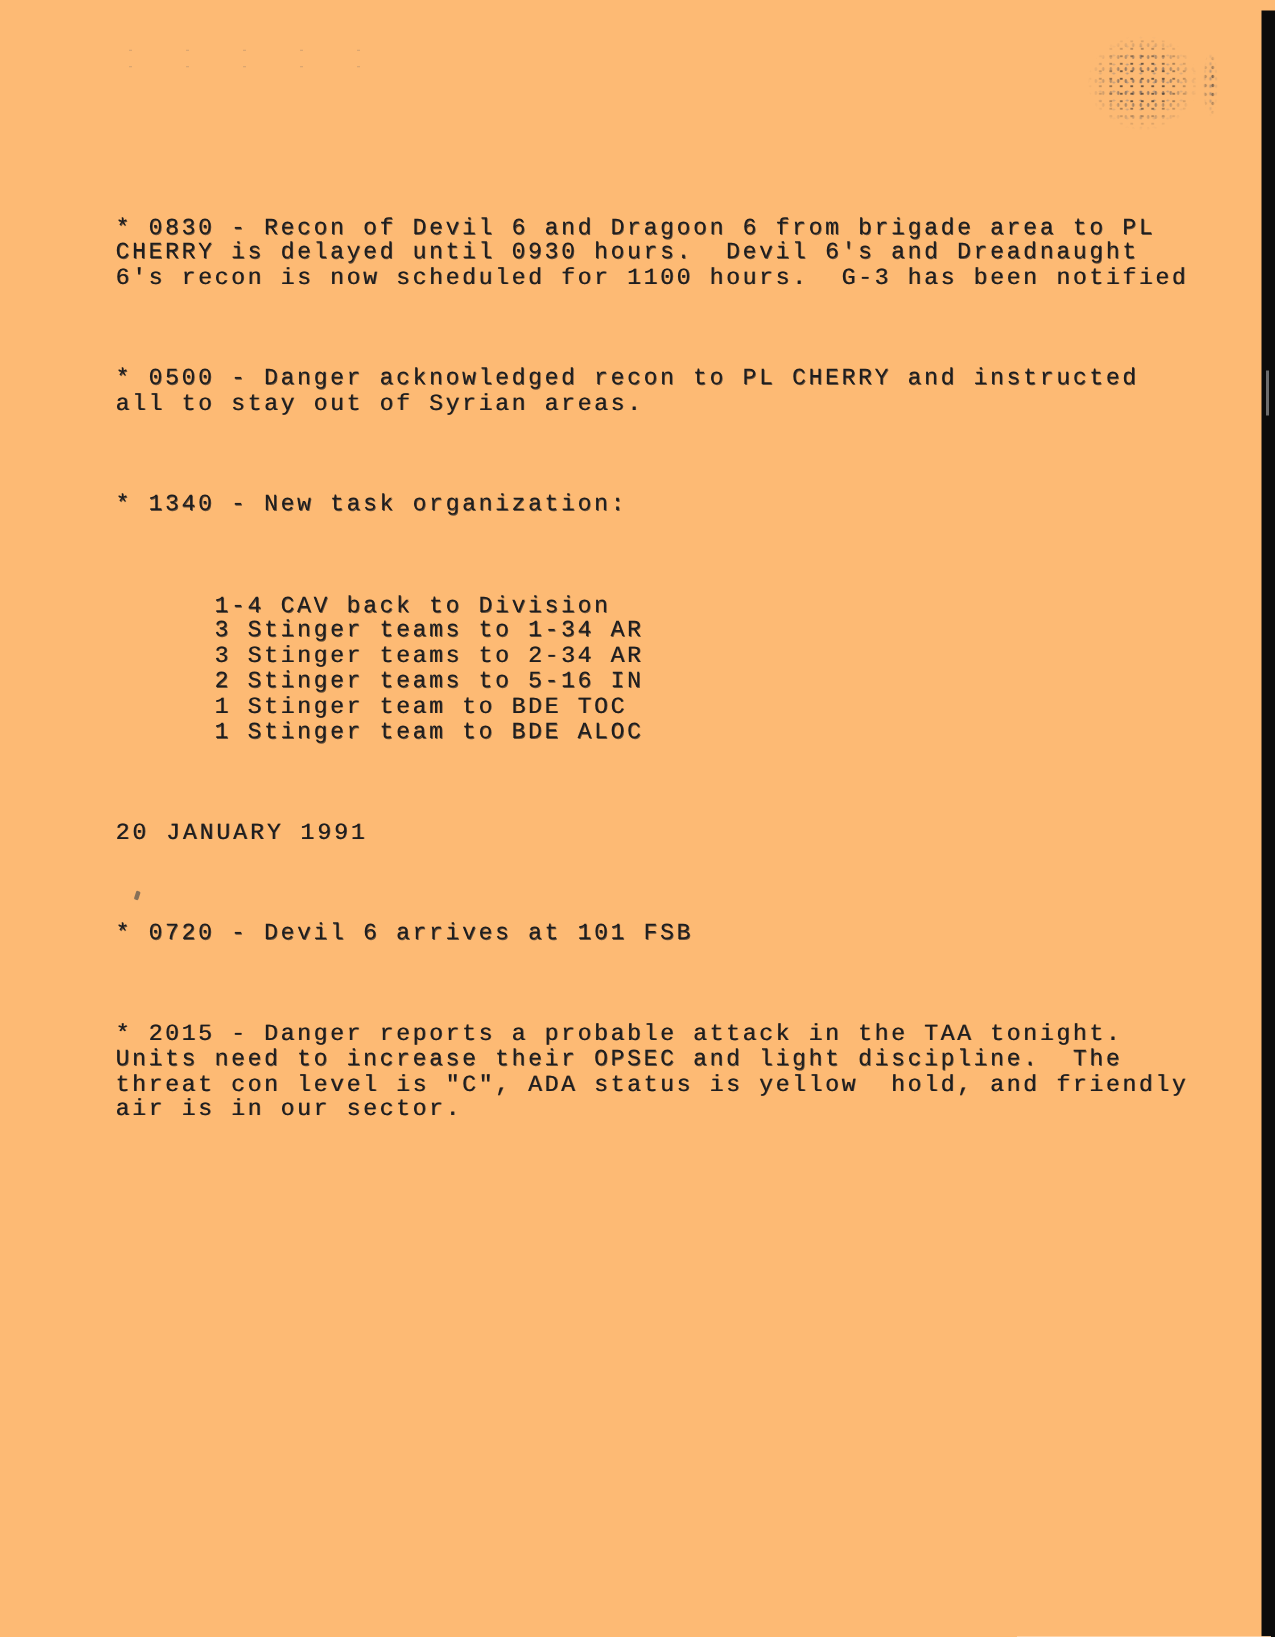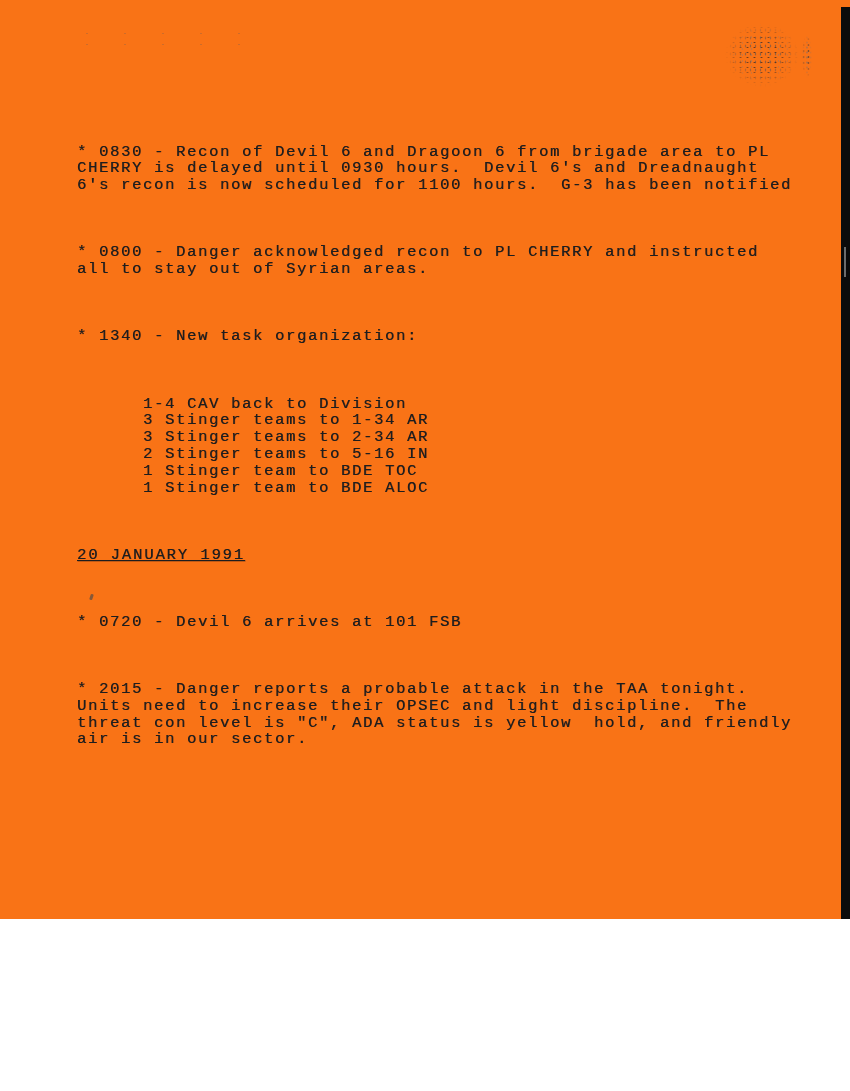--- a/index.html
+++ b/index.html
@@ -2,34 +2,34 @@
 <html><head>
 <meta charset="utf-8">
 <style>
   html,body{margin:0;padding:0;}
   body{
     width:850px;height:1091px;position:relative;overflow:hidden;
     background:#ffffff;
     font-family:"Liberation Mono","DejaVu Sans Mono",monospace;
   }
   .page{
-    position:absolute;inset:0;width:850px;height:919px;
-    background:#f97316;overflow:hidden;
+    position:absolute;inset:0;width:850px;height:1091px;
+    background:#fdba74;overflow:hidden;
   }
   
   .doc{
     position:absolute;left:77px;top:110px;width:730px;
     font-size:15.5px;line-height:16.8px;letter-spacing:1.7px;
     color:#1d1d1f;white-space:pre;
   }
   .block{
     margin:0 0 16.8px 0;padding:0;
     text-shadow:0.5px 0.4px 0 rgba(25,25,28,0.65);
   }
-  .date-heading{letter-spacing:1.9px;text-decoration:underline;}
+  .date-heading{letter-spacing:1.9px;}
   
   .edge-bar{
     position:absolute;left:841px;top:7px;width:9px;height:1084px;
     background:#0b0b0b;
   }
   .edge-bar::before{
     content:"";position:absolute;left:3px;top:240px;width:2px;height:30px;
     background:rgba(190,190,190,0.55);
   }
   
@@ -87,21 +87,21 @@
   <div class="smudge-streak"></div>
   <div class="noise-tl"></div>
   <div class="noise-row"></div>
   <div class="tick"></div>
   <div class="edge-bar"></div>
 
   <main class="doc">
     <p class="block">* 0830 - Recon of Devil 6 and Dragoon 6 from brigade area to PL
 CHERRY is delayed until 0930 hours.  Devil 6's and Dreadnaught
 6's recon is now scheduled for 1100 hours.  G-3 has been notified</p>
-    <p class="block">* 0800 - Danger acknowledged recon to PL CHERRY and instructed
+    <p class="block">* 0500 - Danger acknowledged recon to PL CHERRY and instructed
 all to stay out of Syrian areas.</p>
     <p class="block">* 1340 - New task organization:</p>
     <p class="block">      1-4 CAV back to Division
       3 Stinger teams to 1-34 AR
       3 Stinger teams to 2-34 AR
       2 Stinger teams to 5-16 IN
       1 Stinger team to BDE TOC
       1 Stinger team to BDE ALOC</p>
     <p class="block date-heading">20 JANUARY 1991</p>
     <p class="block">* 0720 - Devil 6 arrives at 101 FSB</p>

